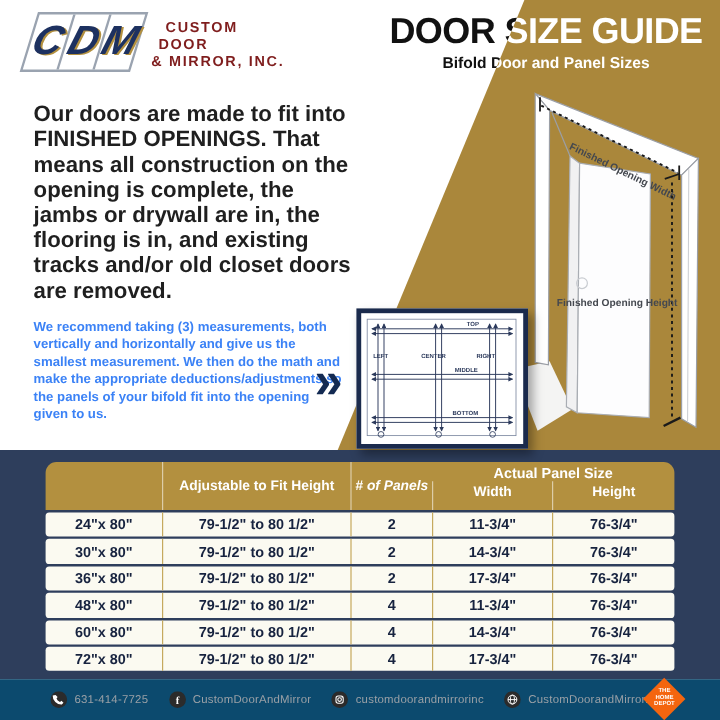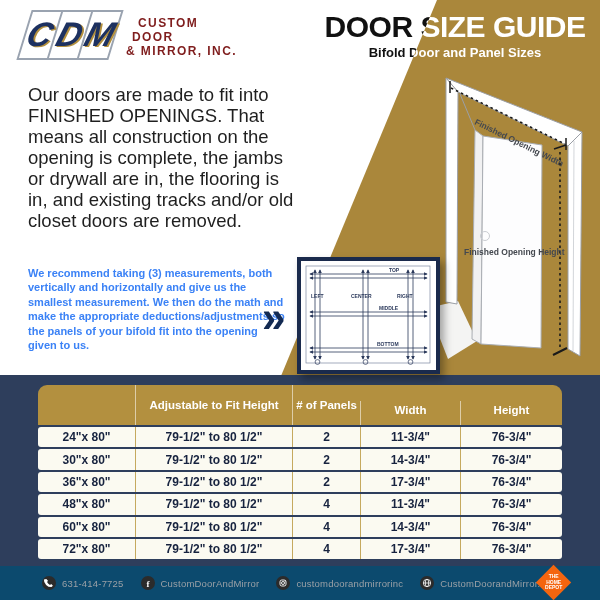--- a/index.html
+++ b/index.html
@@ -21,40 +21,40 @@
   
   .title-block{position:absolute;left:318px;top:12px;width:274px;text-align:center;}
   .title-black{color:#111;z-index:0;}
   .big-title{font-size:30px;font-weight:bold;letter-spacing:-.5px;line-height:1;}
   .sub-title{font-size:13px;font-weight:bold;margin-top:3px;}
   .gold-clip{position:absolute;inset:0;z-index:2;pointer-events:none;
            clip-path:polygon(437px 0,601px 0,601px 376px,281px 376px);}
   .gold-clip .title-block{color:#fff;}
   
   .para1{position:absolute;left:28px;top:84px;width:272px;margin:0;z-index:2;
-         font-size:18.5px;font-weight:normal;line-height:21px;color:#1f1f1f;}
+         font-size:18.5px;font-weight:bold;line-height:21px;color:#1f1f1f;}
   .para2{position:absolute;left:28px;top:266px;width:258px;margin:0;z-index:2;
          font-size:11px;font-weight:bold;line-height:14.4px;color:#3b82f6;}
   .chev{position:absolute;left:262px;top:293px;z-index:2;font-size:42px;font-weight:bold;
         color:#132a52;letter-spacing:-5px;transform:scaleY(1.05);}
   
   .measure-box{position:absolute;left:297px;top:257px;width:143px;height:117px;z-index:3;
         background:#fff;border:4px solid #1a2a4c;box-sizing:border-box;
         box-shadow:4px 5px 8px rgba(0,0,0,.35);}
   
   .door-illo{position:absolute;left:398px;top:52px;z-index:2;}
   
   .navy-band{position:absolute;left:0;top:375px;width:600px;height:191px;background:#2e3e5c;z-index:2;}
   .thead{position:absolute;left:38px;top:385px;width:524px;height:40px;background:#b3903f;
         border-radius:9px 9px 0 0;display:grid;z-index:3;color:#fff;font-weight:bold;
         grid-template-columns:97px 157px 68px 100px 102px;grid-template-rows:16px 24px;}
   .th{display:flex;align-items:center;justify-content:center;font-size:11.5px;box-sizing:border-box;}
   .th-fo{grid-area:1/1/3/2;justify-content:flex-start;padding-left:15px;line-height:1.1;}
   .th-adj{grid-area:1/2/3/3;border-left:1px solid rgba(255,255,255,.55);}
-  .th-pan{grid-area:1/3/3/4;border-left:1px solid rgba(255,255,255,.55);}
+  .th-pan{grid-area:1/3/3/4;border-left:1px solid rgba(255,255,255,.55);font-style:italic;}
   .th-aps{grid-area:1/4/2/6;font-size:12px;align-items:flex-end;}
   .th-w{grid-area:2/4/3/5;border-left:1px solid rgba(255,255,255,.55);align-items:flex-start;padding-top:3px;}
   .th-h{grid-area:2/5/3/6;border-left:1px solid rgba(255,255,255,.55);align-items:flex-start;padding-top:3px;}
   .tbody{position:absolute;left:38px;top:427px;width:524px;z-index:3;}
   .trow{display:grid;grid-template-columns:97px 157px 68px 100px 102px;height:20.4px;
         margin-bottom:2px;background:#fbfaf1;border-radius:3px;color:#17233f;
         font-weight:bold;font-size:12px;}
   .td{display:flex;align-items:center;justify-content:center;border-left:1px solid #c5a95e;}
   .td:first-child{border-left:none;}
   
@@ -176,20 +176,21 @@
       <div class="big-title">DOOR SIZE GUIDE</div>
       <div class="sub-title">Bifold Door and Panel Sizes</div>
     </div>
   </div>
 
   <div class="navy-band"></div>
 
   <div class="thead">
     <div class="th th-adj">Adjustable to Fit Height</div>
     <div class="th th-pan"># of Panels</div>
+    <div class="th th-aps">Actual Panel Size</div>
     <div class="th th-h">Height</div>
     <div class="th th-w">Width</div>
   </div>
 
   <div class="tbody">
     <div class="trow">
       <div class="td">24"x 80"</div>
       <div class="td">79-1/2" to 80 1/2"</div>
       <div class="td">2</div>
       <div class="td">11-3/4"</div>

